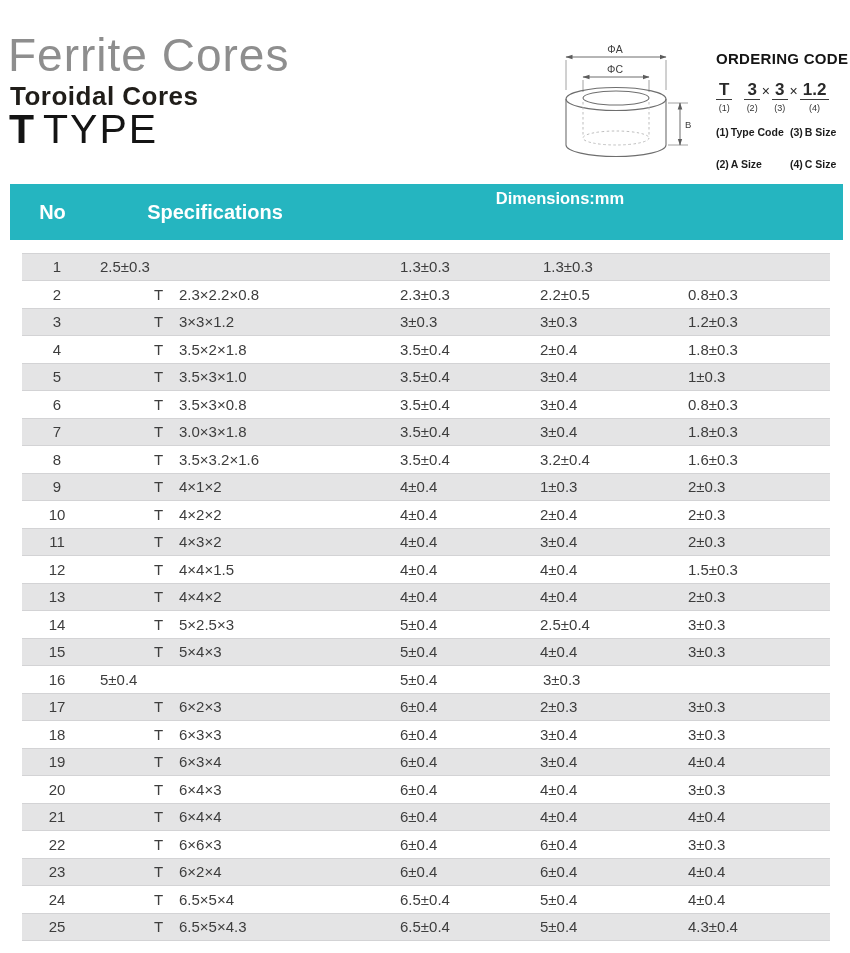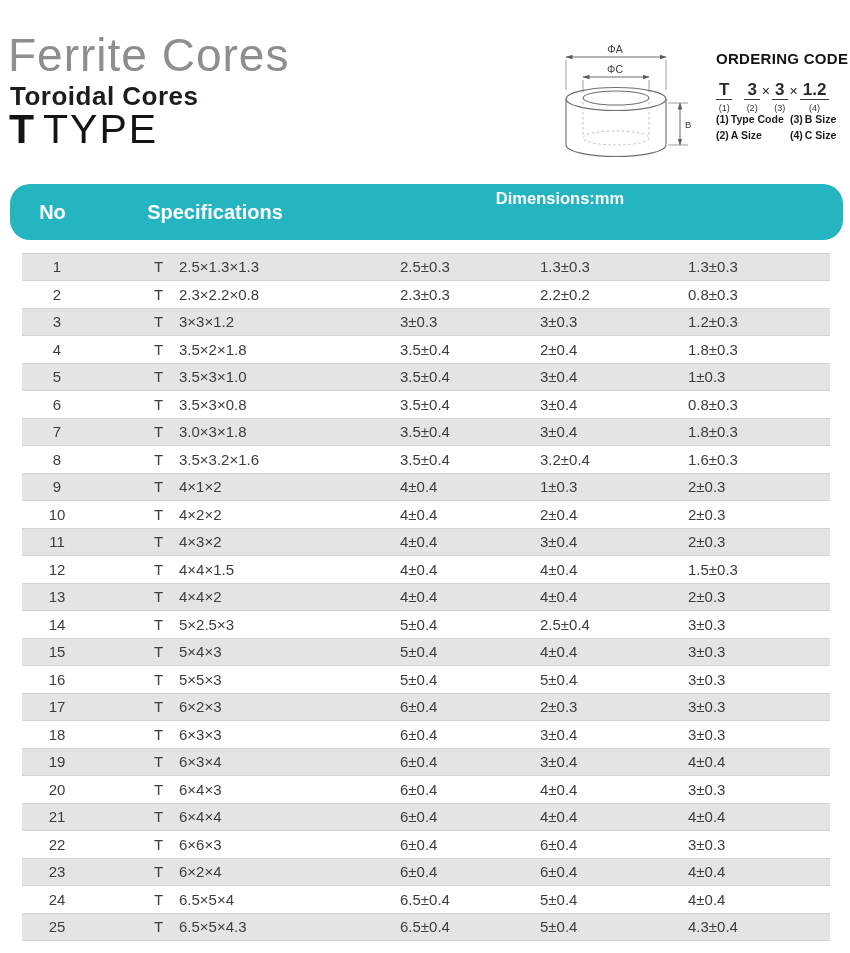--- a/index.html
+++ b/index.html
@@ -24,28 +24,28 @@
   
   .ordering { position:absolute; left:716px; top:50px; width:134px; }
   .ordering-title { font-size:15px; font-weight:700; color:#141414; letter-spacing:0.3px; white-space:nowrap; }
   .code-row { display:flex; align-items:flex-start; margin-top:14px; }
   .code-part { display:flex; flex-direction:column; align-items:center; }
   .code-char { font-size:17px; font-weight:700; color:#2a2a2a; line-height:1.05;
                border-bottom:1.5px solid #3a3a3a; padding:0 3px; min-width:15px; text-align:center; }
   .code-num  { font-size:9px; color:#333; margin-top:3px; }
   .code-x    { font-size:14px; color:#2a2a2a; margin:2px 2px 0 2px; }
   .code-gap  { width:12px; }
-  .code-legend { display:grid; grid-template-columns:74px auto; row-gap:4px; }
+  .code-legend { display:grid; grid-template-columns:74px auto; margin-top:13px; row-gap:20px; }
   .legend-item { font-size:10.5px; font-weight:700; color:#1c1c1c; white-space:nowrap; }
   .legend-item .lnum { font-weight:700; margin-right:2px; }
 
   
   .thead {
     position:absolute; left:10px; top:184px; width:833px; height:56px;
-    background:var(--teal); border-radius:20px; color:#fff;
+    background:var(--teal); border-radius:0; color:#fff;
     display:grid; grid-template-columns:85px 240px 1fr;
   }
   .th-cell { display:flex; align-items:center; justify-content:center; font-size:20px; font-weight:700; }
   .th-dims { display:flex; flex-direction:row; padding-top:3px; }
   .th-dims-label { width:450px; text-align:center; font-size:16.5px; font-weight:700; height:23px; line-height:23px; }
   .th-dims-line  { border-bottom:1.5px solid #fff; margin-left:15px; margin-right:10px; }
   .th-sub { display:grid; grid-template-columns:164px 112px 208px; flex:1; align-items:center; }
   .th-sub > div { text-align:center; font-size:16px; font-weight:700; }
   .phi { font-size:0.78em; }
 
@@ -146,30 +146,29 @@
       <div><span class="phi">Φ</span><span>A</span></div>
       <div><span>B</span></div>
       <div><span class="phi">Φ</span><span>C</span></div>
     </div>
   </div>
 </div>
 
 <div class="tbody" id="table-body">
     <div class="trow odd">
       <div class="c no">1</div>
-      <div class="c spec"><span class="tletter">T</span><span class="size">2.5×1.3×1.3</span></div>
       <div class="c val">2.5±0.3</div>
       <div class="c val">1.3±0.3</div>
       <div class="c val last">1.3±0.3</div>
     </div>
     <div class="trow even">
       <div class="c no">2</div>
       <div class="c spec"><span class="tletter">T</span><span class="size">2.3×2.2×0.8</span></div>
       <div class="c val">2.3±0.3</div>
-      <div class="c val">2.2±0.2</div>
+      <div class="c val">2.2±0.5</div>
       <div class="c val last">0.8±0.3</div>
     </div>
     <div class="trow odd">
       <div class="c no">3</div>
       <div class="c spec"><span class="tletter">T</span><span class="size">3×3×1.2</span></div>
       <div class="c val">3±0.3</div>
       <div class="c val">3±0.3</div>
       <div class="c val last">1.2±0.3</div>
     </div>
     <div class="trow even">
@@ -251,21 +250,20 @@
     </div>
     <div class="trow odd">
       <div class="c no">15</div>
       <div class="c spec"><span class="tletter">T</span><span class="size">5×4×3</span></div>
       <div class="c val">5±0.4</div>
       <div class="c val">4±0.4</div>
       <div class="c val last">3±0.3</div>
     </div>
     <div class="trow even">
       <div class="c no">16</div>
-      <div class="c spec"><span class="tletter">T</span><span class="size">5×5×3</span></div>
       <div class="c val">5±0.4</div>
       <div class="c val">5±0.4</div>
       <div class="c val last">3±0.3</div>
     </div>
     <div class="trow odd">
       <div class="c no">17</div>
       <div class="c spec"><span class="tletter">T</span><span class="size">6×2×3</span></div>
       <div class="c val">6±0.4</div>
       <div class="c val">2±0.3</div>
       <div class="c val last">3±0.3</div>

